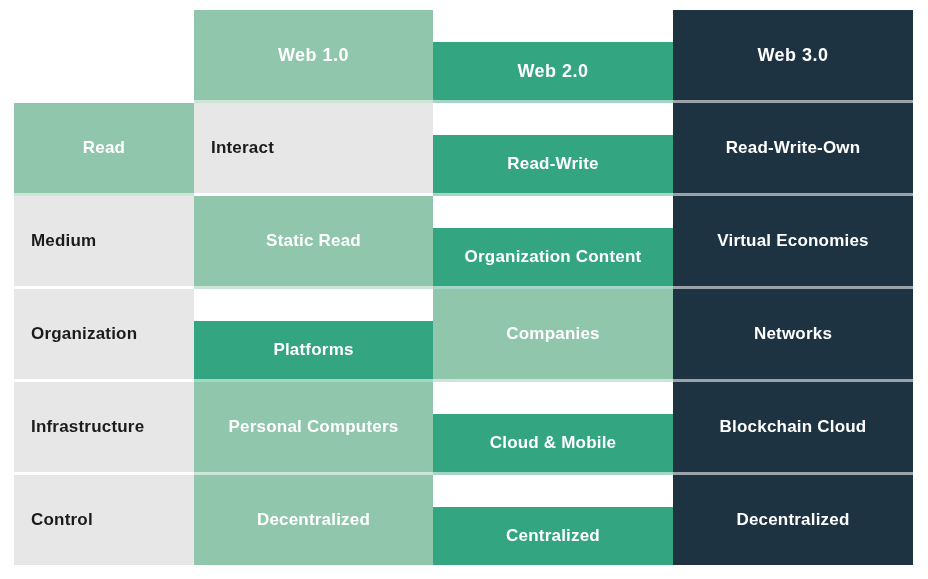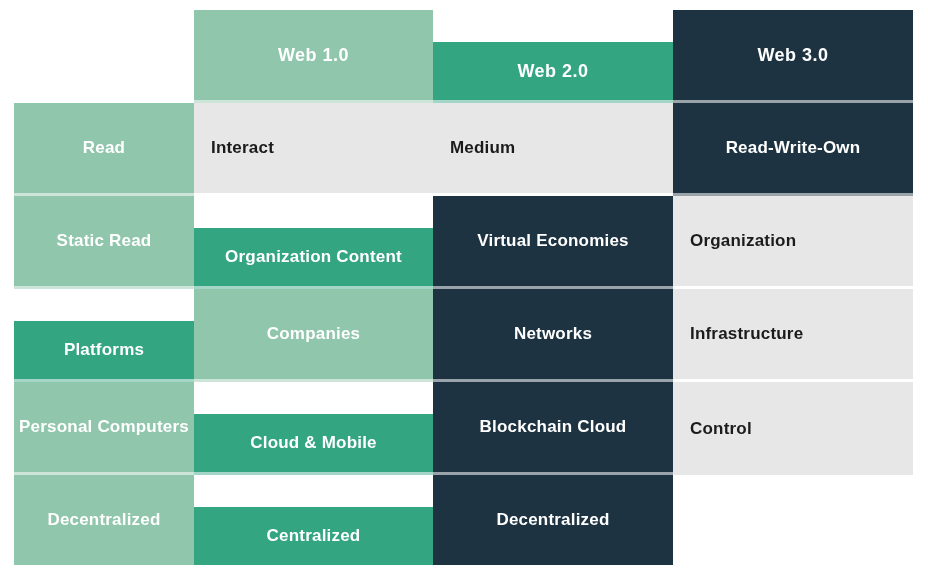--- a/index.html
+++ b/index.html
@@ -71,23 +71,24 @@
 <div class="stage">
   <div class="grid">
 
     <div class="cell corner"></div>
     <div class="cell head col-web1">Web 1.0</div>
     <div class="cell head col-web2">Web 2.0</div>
     <div class="cell head col-web3">Web 3.0</div>
 
     <div class="cell val col-web1">Read</div>
     <div class="cell col-label">Interact</div>
+    <div class="cell val col-web2">Read-Write</div>
+    <div class="cell val col-web3">Read-Write-Own</div>
+
     <div class="cell col-label">Medium</div>
-
-    <div class="cell val col-web3">Read-Write-Own</div>
     <div class="cell val col-web1">Static Read</div>
     <div class="cell val col-web2">Organization Content</div>
     <div class="cell val col-web3">Virtual Economies</div>
 
     <div class="cell col-label">Organization</div>
     <div class="cell val col-web2">Platforms</div>
     <div class="cell val col-web1">Companies</div>
     <div class="cell val col-web3">Networks</div>
 
     <div class="cell col-label">Infrastructure</div>

